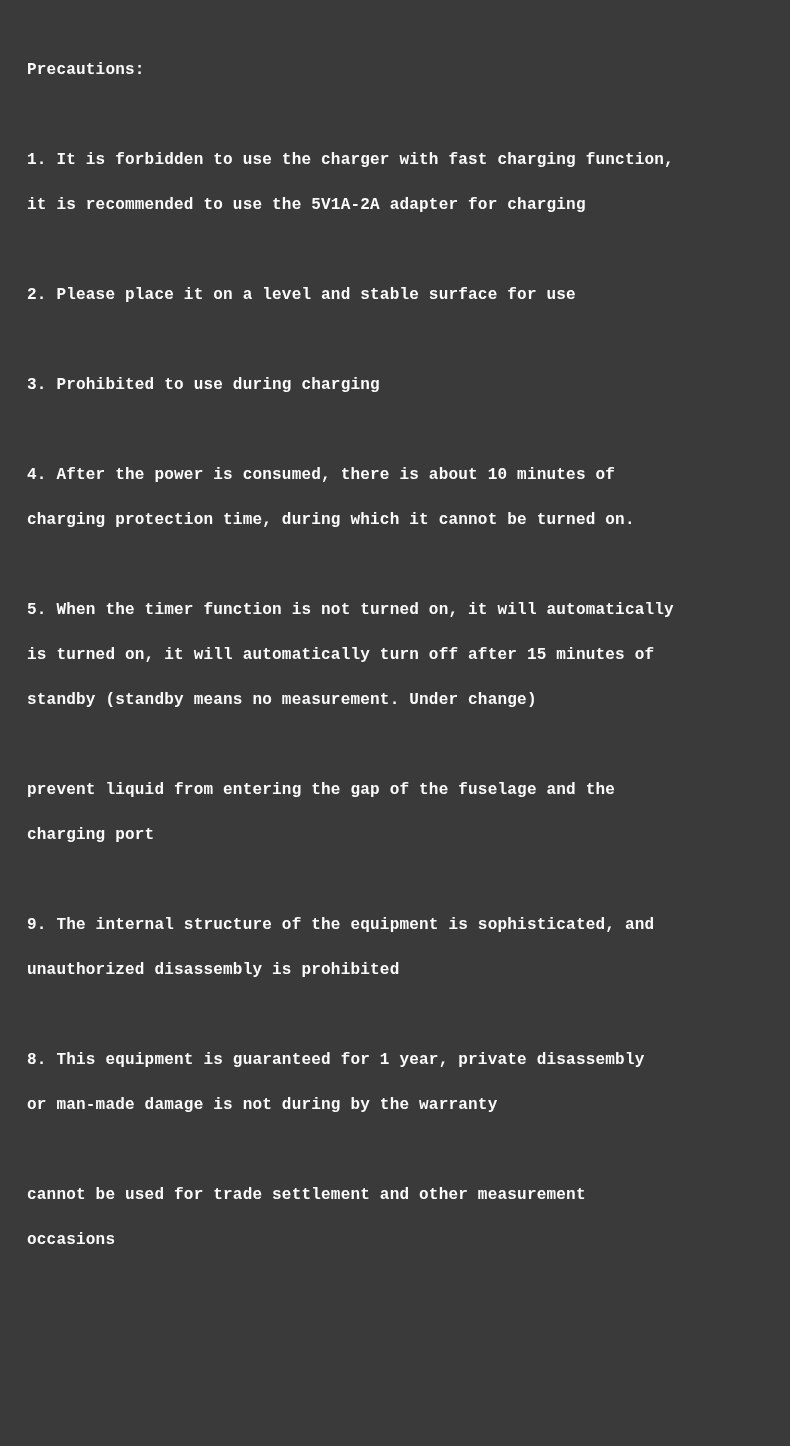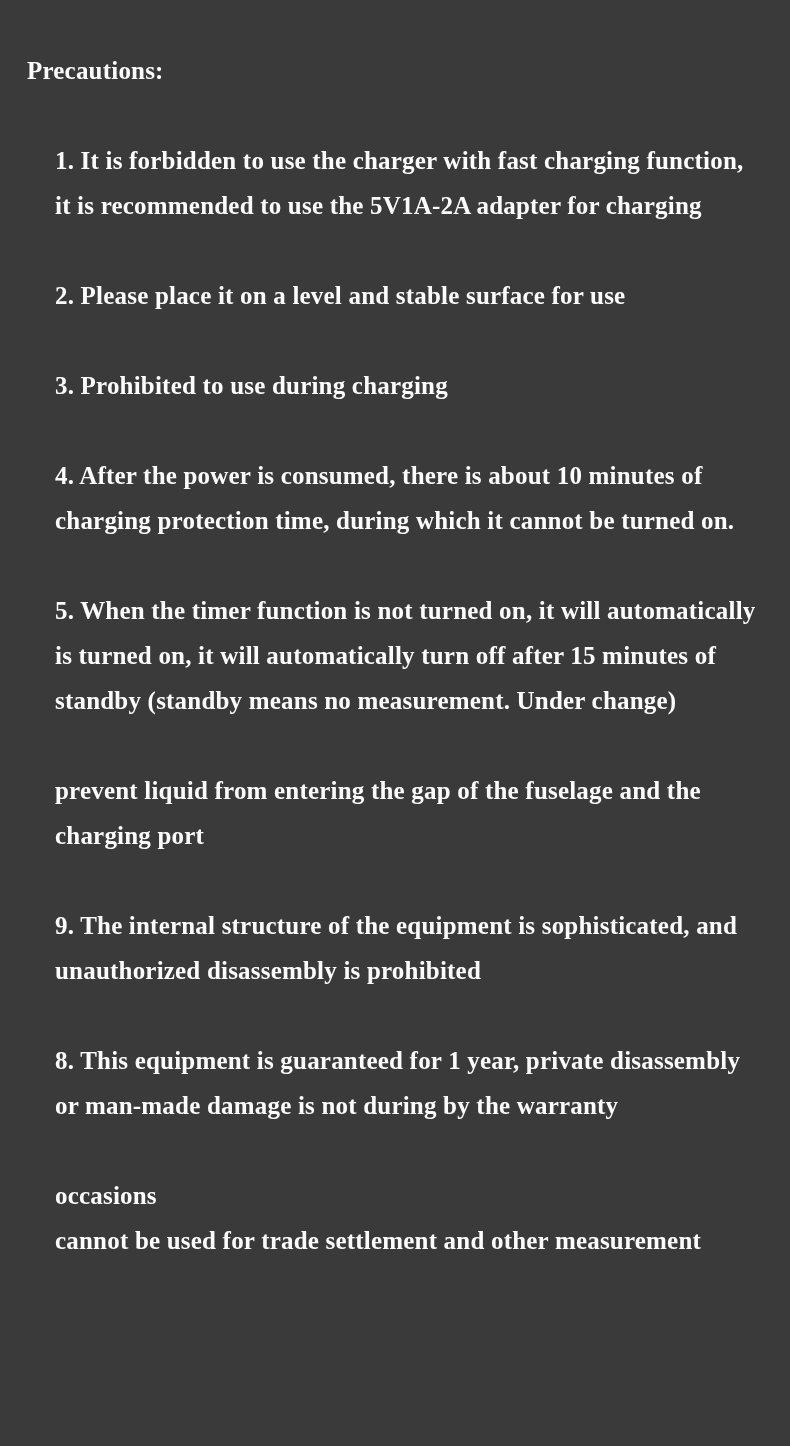--- a/index.html
+++ b/index.html
@@ -10,36 +10,35 @@
     width: 790px;
     height: 1446px;
     background: #3a3a3a;
     overflow: hidden;
   }
   .page {
     box-sizing: border-box;
     width: 790px;
     height: 1446px;
     padding: 48px 30px 48px 27px;
-    font-family: Liberation Serif, serif;
+    font-family: Liberation Mono, monospace;
     font-weight: bold;
-    font-size: 25px;
+    font-size: 16px;
     line-height: 45px;
     color: #fcfcfc;
     letter-spacing: 0.2px;
   }
   .title {
     margin: 0;
   }
   .para {
     margin: 45px 0 0 0;
   }
   .line {
     white-space: nowrap;
-    margin-left: 28px;
   }
 </style>
 </head>
 <body>
 
 <div class="page">
 
   <div class="title">Precautions:</div>
 
   <div class="para">
@@ -75,17 +74,17 @@
     <div class="line">9. The internal structure of the equipment is sophisticated, and</div>
     <div class="line">unauthorized disassembly is prohibited</div>
   </div>
 
   <div class="para">
     <div class="line">8. This equipment is guaranteed for 1 year, private disassembly</div>
     <div class="line">or man-made damage is not during by the warranty</div>
   </div>
 
   <div class="para">
+    <div class="line">cannot be used for trade settlement and other measurement</div>
     <div class="line">occasions</div>
-    <div class="line">cannot be used for trade settlement and other measurement</div>
   </div>
 
 </div>
 
 </body></html>

